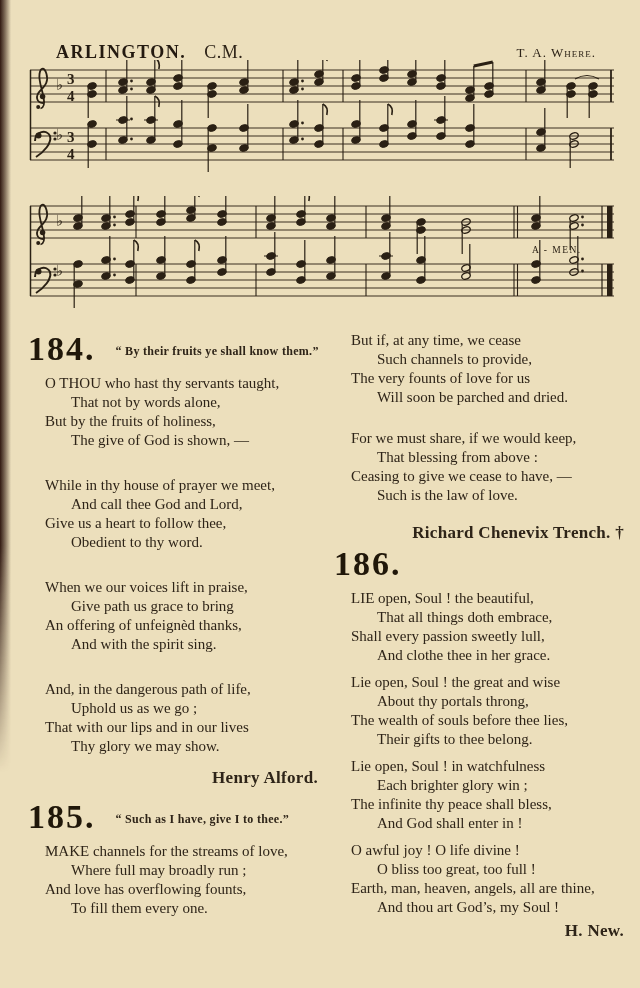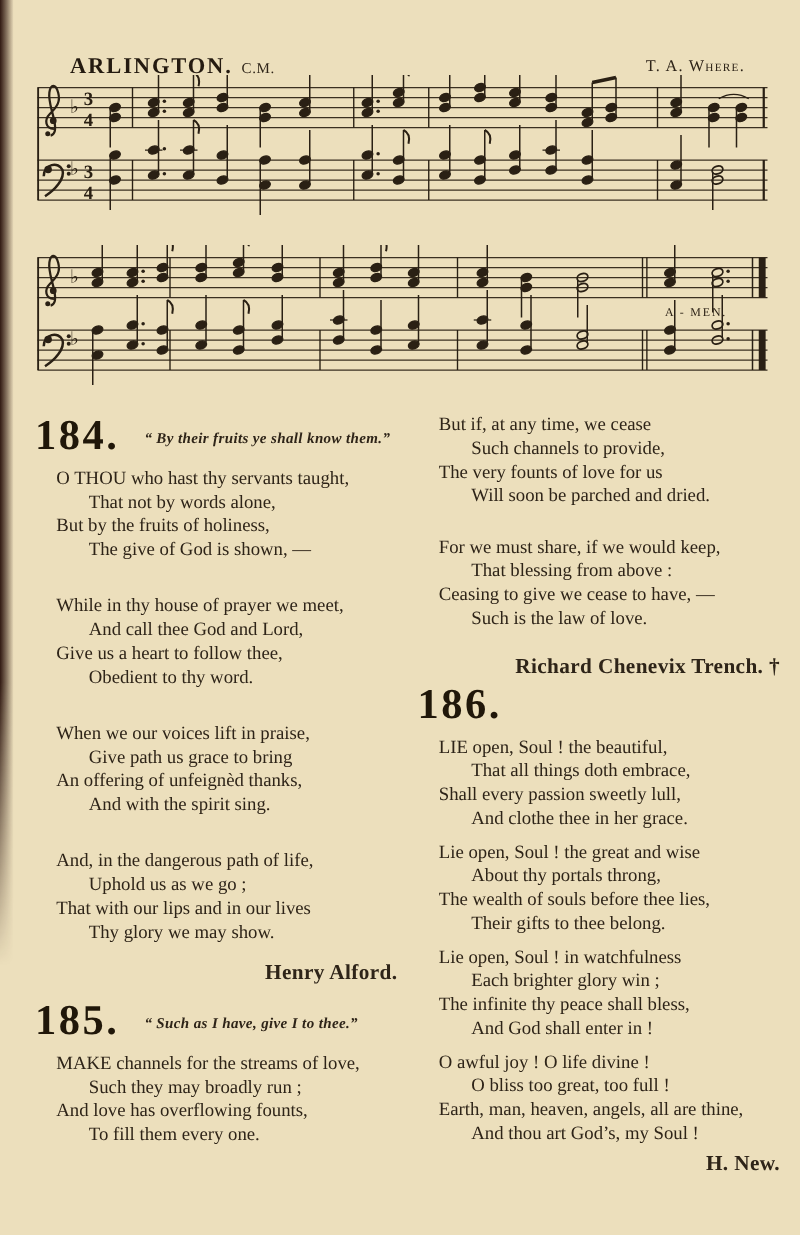--- a/index.html
+++ b/index.html
@@ -12,31 +12,31 @@
   #gutter-shadow{
     position:absolute;left:0;top:0;width:11px;height:780px;
     background:linear-gradient(to right, rgba(38,14,8,0.95) 0%, rgba(38,14,8,0.55) 45%, rgba(38,14,8,0) 100%);
     -webkit-mask-image:linear-gradient(to bottom,#000 70%,transparent 99%);
     mask-image:linear-gradient(to bottom,#000 70%,transparent 99%);
   }
   #header{
     position:absolute;left:56px;top:42px;right:40px;height:22px;
   }
   #tune-name{font-weight:bold;font-size:18px;letter-spacing:1.5px;color:#241a10;}
-  #meter{font-size:12px;margin-left:7px;letter-spacing:0.5px;}
+  #meter{font-size:18px;margin-left:18px;letter-spacing:0.5px;}
   #composer{position:absolute;right:4px;top:3px;font-size:13px;font-variant:small-caps;letter-spacing:1px;}
   svg.system{position:absolute;left:26px;}
   #sys1{top:60px;}
   #sys2{top:196px;}
   .col{position:absolute;}
   #col-left{left:28px;top:330px;width:296px;}
   #col-right{left:334px;top:331px;width:296px;}
   .hymn-head{margin:0 0 6px 0;white-space:nowrap;}
   .hymn-number{font-size:34px;font-weight:bold;letter-spacing:2px;color:#201709;}
-  .epigraph{font-style:italic;font-weight:bold;font-size:12px;margin-left:16px;position:relative;top:-5px;letter-spacing:0.3px;}
+  .epigraph{font-weight:bold;font-size:12px;margin-left:16px;position:relative;top:-5px;letter-spacing:0.3px;}
   .stanzas{padding-left:17px;}
   .stanza{margin:0 0 26px 0;}
   .gap-sm .stanza{margin-bottom:8px;}
   .gap-md .stanza{margin-bottom:22px;}
   .line{font-size:15px;line-height:19px;white-space:nowrap;}
   .line.indent{padding-left:26px;}
   .attribution{text-align:right;font-size:17px;font-weight:600;margin:-14px 6px 10px 0;letter-spacing:0.3px;}
   .attribution.tight{margin-top:-4px;margin-bottom:2px;}
 </style>
 </head>
@@ -369,21 +369,21 @@
       </div>
     </div>
   <div class="attribution">Henry Alford.</div>
   <div class="hymn-head">
     <span class="hymn-number">185.</span>
     <span class="epigraph">“ Such as I have, give I to thee.”</span>
   </div>
   <div class="stanzas gap-md">
       <div class="stanza">
         <div class="line">MAKE channels for the streams of love,</div>
-        <div class="line indent">Such they may broadly run ;</div>
+        <div class="line indent">Where full may broadly run ;</div>
         <div class="line">And love has overflowing founts,</div>
         <div class="line indent">To fill them every one.</div>
       </div>
     </div>
 </div>
 
 <div id="col-right" class="col">
   <div class="stanzas gap-md">
       <div class="stanza">
         <div class="line">But if, at any time, we cease</div>

